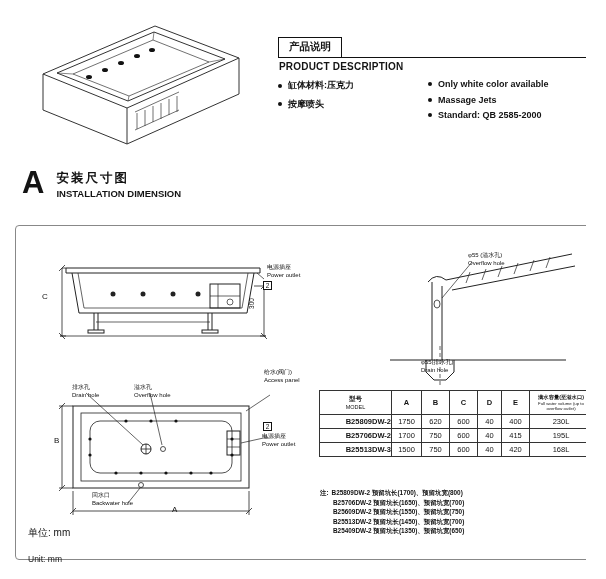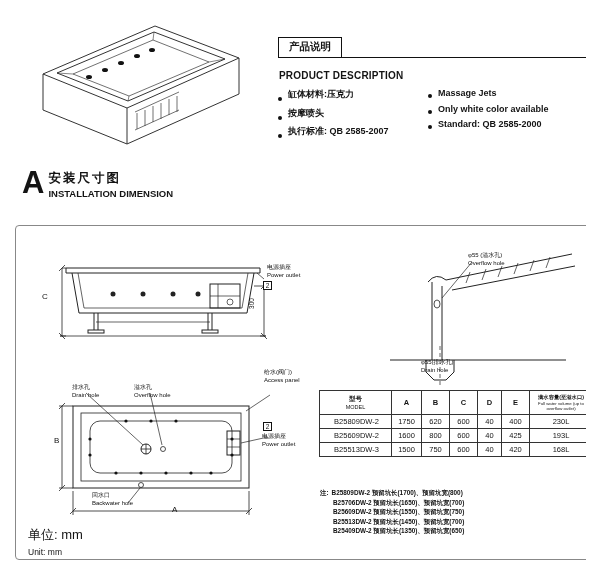--- a/index.html
+++ b/index.html
@@ -9,32 +9,32 @@
   .page svg{position:absolute;overflow:visible}
 
   
   .iso-svg{left:25px;top:10px}
 
   
   .prod{position:absolute;left:278px;top:36px;width:316px}
   .prod-box{display:inline-block;border:1.3px solid #111;padding:2px 10px 3px;
             font-size:10.5px;font-weight:bold;background:#fff;position:relative;z-index:1}
   .prod-rule{border-top:1.6px solid #111;margin-top:-1px}
-  .prod-en{font-size:10px;font-weight:bold;margin:12px 0 7px 1px;letter-spacing:.2px}
+  .prod-en{font-size:10px;font-weight:bold;margin:3px 0 7px 1px;letter-spacing:.2px}
   .prod-cols{display:flex}
   .col{list-style:none}
   .col.cn{width:150px}
   .col.en{flex:1}
-  .col li{display:flex;align-items:flex-end;margin-bottom:5.5px;font-size:9px;font-weight:600}
+  .col li{display:flex;align-items:center;margin-bottom:5.5px;font-size:9px;font-weight:600}
   .dot{width:4px;height:4px;border-radius:50%;background:#111;margin-right:6px;flex:none}
 
   
   .sec{position:absolute;left:22px;top:168px;display:flex}
   .sec-letter{font-size:31px;font-weight:bold;line-height:30px}
-  .sec-txt{margin-left:4px;padding-top:2px}
+  .sec-txt{margin-left:12px;padding-top:2px}
   .sec-cn{font-size:12.5px;font-weight:bold;letter-spacing:2px;display:block}
   .sec-en{font-size:9.5px;font-weight:bold;margin-top:1px;display:block}
 
   
   .panel{position:absolute;left:15px;top:225px;width:577px;height:335px;
          border:1.5px solid #888;border-radius:4px;background:#fff}
   .side-svg{left:42px;top:30px}
   .corner-svg{left:368px;top:22px}
   .topview-svg{left:30px;top:155px}
 
@@ -62,30 +62,30 @@
   .dim-table{position:absolute;left:303px;top:164px;width:273px;
              border-collapse:collapse;table-layout:fixed}
   .dim-table th,.dim-table td{border:1px solid #333;padding:0;text-align:center;overflow:hidden}
   .dim-table thead th{height:24px;vertical-align:middle}
   .dim-table tbody td{height:14px;font-size:7.5px}
   .th-cn{display:block;font-size:6.5px;font-weight:bold}
   .th-en{display:block;font-size:5.5px;font-weight:normal}
   th.vol .th-cn{font-size:5.3px}
   th.vol .th-en{font-size:4.3px;line-height:5px;white-space:normal;font-weight:normal}
   .letter-th{font-size:7.5px;font-weight:bold}
-  td.model{font-size:7px;font-weight:normal;text-align:center;padding-left:2px}
+  td.model{font-size:7px;font-weight:bold;text-align:right;padding-left:2px}
 
   .notes{position:absolute;left:304px;top:262px;font-size:6.4px;font-weight:600;
          line-height:9.6px;color:#111;white-space:nowrap}
   .note-ind{padding-left:13px}
   .note-prefix{margin-right:3px}
 
   .unit{position:absolute;left:12px;top:300px}
-  .unit-cn{font-size:13px}
-  .unit-en{font-size:8.5px;margin-top:3px}
+  .unit-cn{font-size:10px}
+  .unit-en{font-size:8.5px;margin-top:14px}
 </style>
 </head>
 <body>
 
 <div class="page">
 
   <svg class="iso-svg" width="225" height="150" viewBox="0 0 225 150">
     <g stroke="#333" fill="none" stroke-width="1">
       <path d="M18,64 L130,16 L214,48 L102,98 Z"></path>
       <path d="M32,63 L129,22 L200,49 L103,91 Z"></path>
@@ -112,33 +112,29 @@
     <div class="prod-cols">
       <ul class="col cn">
         <li>
             <span class="dot"></span>
             <span>缸体材料:压克力</span>
           </li>
         <li>
             <span class="dot"></span>
             <span>按摩喷头</span>
           </li>
-        <li>
-            <span class="dot"></span>
-            <span>执行标准:  QB 2585-2007</span>
-          </li>
       </ul>
       <ul class="col en">
         <li>
             <span class="dot"></span>
+            <span>Only white color available</span>
+          </li>
+        <li>
+            <span class="dot"></span>
             <span>Massage Jets</span>
-          </li>
-        <li>
-            <span class="dot"></span>
-            <span>Only white color available</span>
           </li>
         <li>
             <span class="dot"></span>
             <span>Standard: QB 2585-2000</span>
           </li>
       </ul>
     </div>
   </div>
 
   <div class="sec">
@@ -294,27 +290,27 @@
         <tr>
           <td class="model">B25809DW-2</td>
           <td>1750</td>
           <td>620</td>
           <td>600</td>
           <td>40</td>
           <td>400</td>
           <td>230L</td>
         </tr>
         <tr>
-          <td class="model">B25609DW-2</td>
-          <td>1600</td>
-          <td>800</td>
+          <td class="model">B25706DW-2</td>
+          <td>1700</td>
+          <td>750</td>
           <td>600</td>
           <td>40</td>
-          <td>425</td>
-          <td>193L</td>
+          <td>415</td>
+          <td>195L</td>
         </tr>
         <tr>
           <td class="model">B25513DW-3</td>
           <td>1500</td>
           <td>750</td>
           <td>600</td>
           <td>40</td>
           <td>420</td>
           <td>168L</td>
         </tr>

